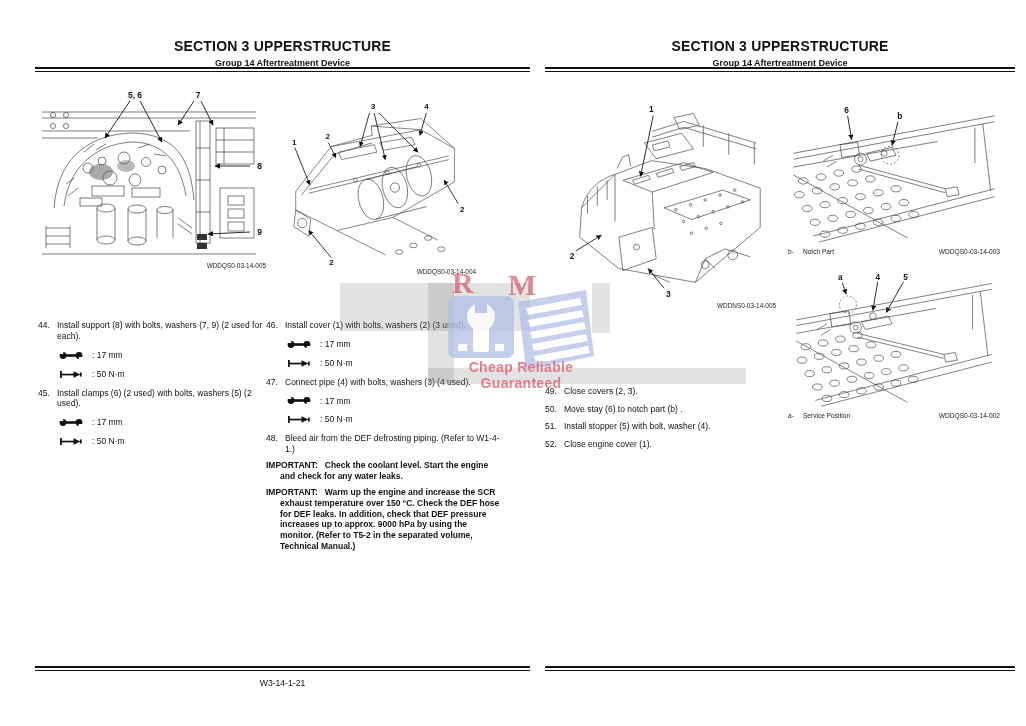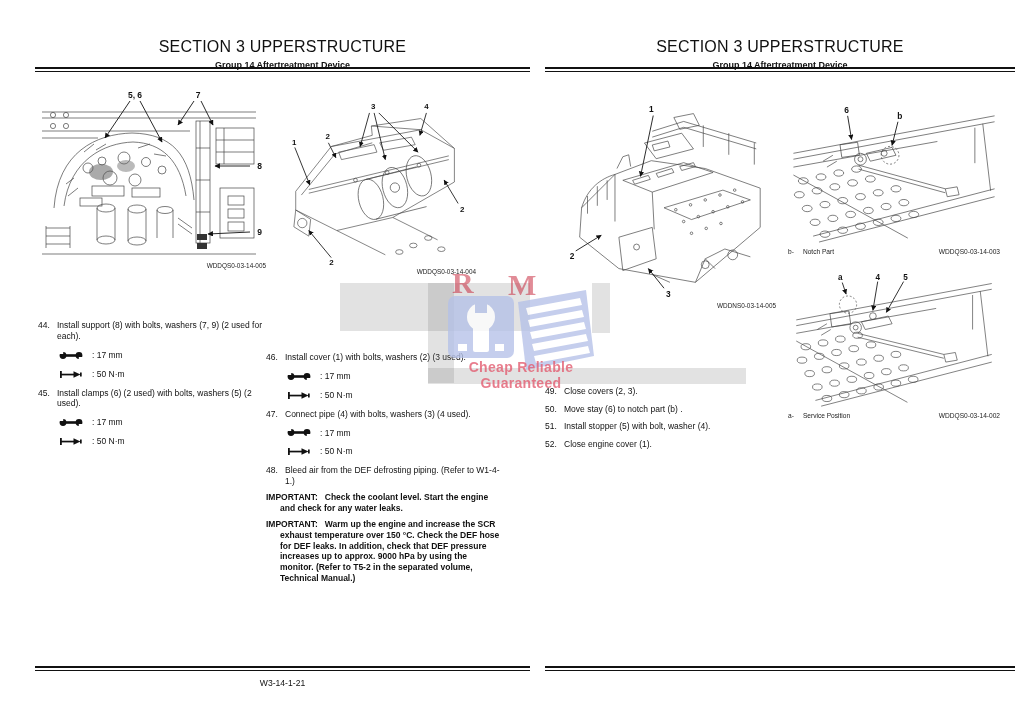--- a/index.html
+++ b/index.html
@@ -1,20 +1,20 @@
 <!DOCTYPE html>
 <html><head>
 <meta charset="utf-8">
 <style>
   html,body{margin:0;padding:0;background:#ffffff;}
   .sheet{position:relative;width:1026px;height:726px;background:#fff;
          font-family:"Liberation Sans",sans-serif;color:#111;overflow:hidden;}
   .abs{position:absolute;}
   .page-header{text-align:center;}
-  .h1{font-size:16px;font-weight:normal;letter-spacing:.2px;}
+  .h1{font-size:14px;font-weight:bold;letter-spacing:.2px;}
   .h2{font-size:9px;font-weight:bold;margin-top:4px;}
   .rule{height:2px;border-top:2px solid #111;border-bottom:1px solid #111;}
   .figure{display:block;}
   .caption{font-size:6.4px;color:#222;text-align:right;margin-top:2px;}
   .caption-row{display:flex;justify-content:space-between;align-items:baseline;
                font-size:6.6px;color:#222;margin-top:2px;}
   .fig-key{display:flex;gap:9px;}
   .steps{font-size:8.5px;line-height:1.28;}
   .step{display:flex;gap:4px;margin-bottom:2px;}
   .step .num{width:15px;flex:none;}
@@ -223,21 +223,21 @@
               <rect x="2" y="3.7" width="14" height="1.7"></rect>
               <polygon points="14.5,1.2 14.5,7.8 21.5,4.5"></polygon>
               <rect x="21" y="2.5" width="1.7" height="4"></rect>
             </g>
           </svg>
         </span>
       <span>: 50 N·m</span>
     </div>
   </div>
 
-  <div class="abs steps" style="left:266px;top:320px;width:235px;margin-top:32px;">
+  <div class="abs steps" style="left:266px;top:320px;width:235px;">
     <div class="step">
       <span class="num">46.</span>
       <span class="txt">Install cover (1) with bolts, washers (2) (3 used).</span>
     </div>
     <div class="spec">
       <span>
           <svg width="24" height="9" viewBox="0 0 24 9">
             <g fill="#111">
               <circle cx="4" cy="4.5" r="3.4"></circle>
               <rect x="0" y="0" width="4.2" height="3" fill="#fff"></rect>

